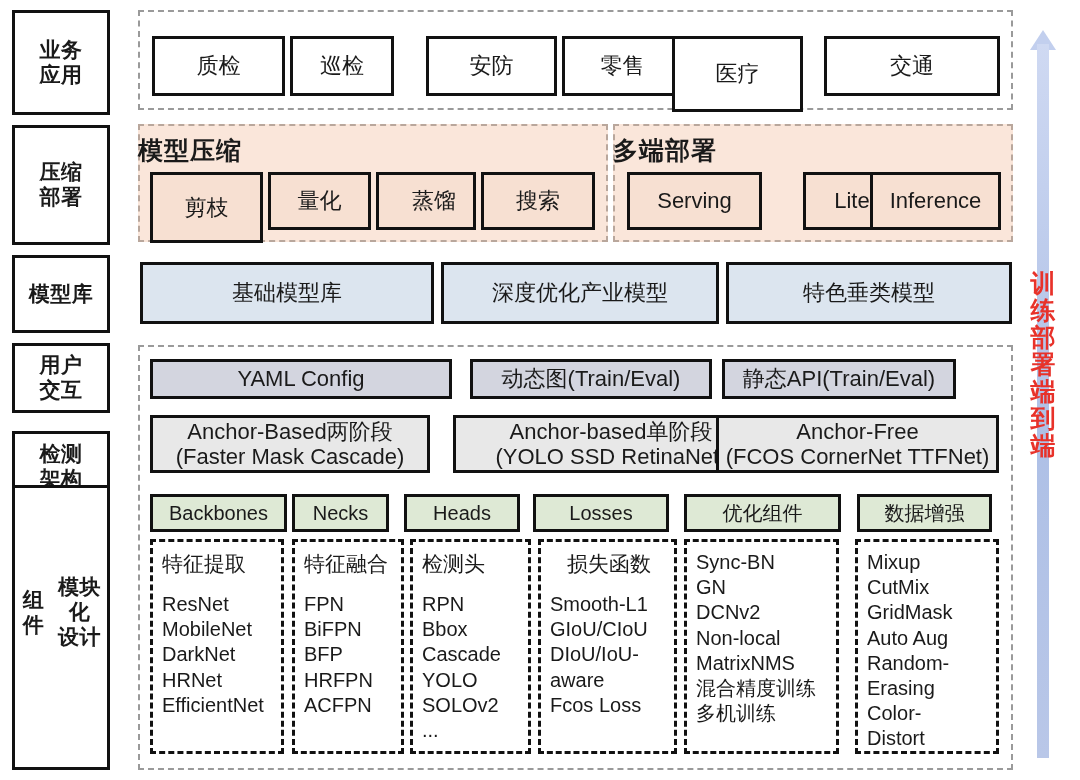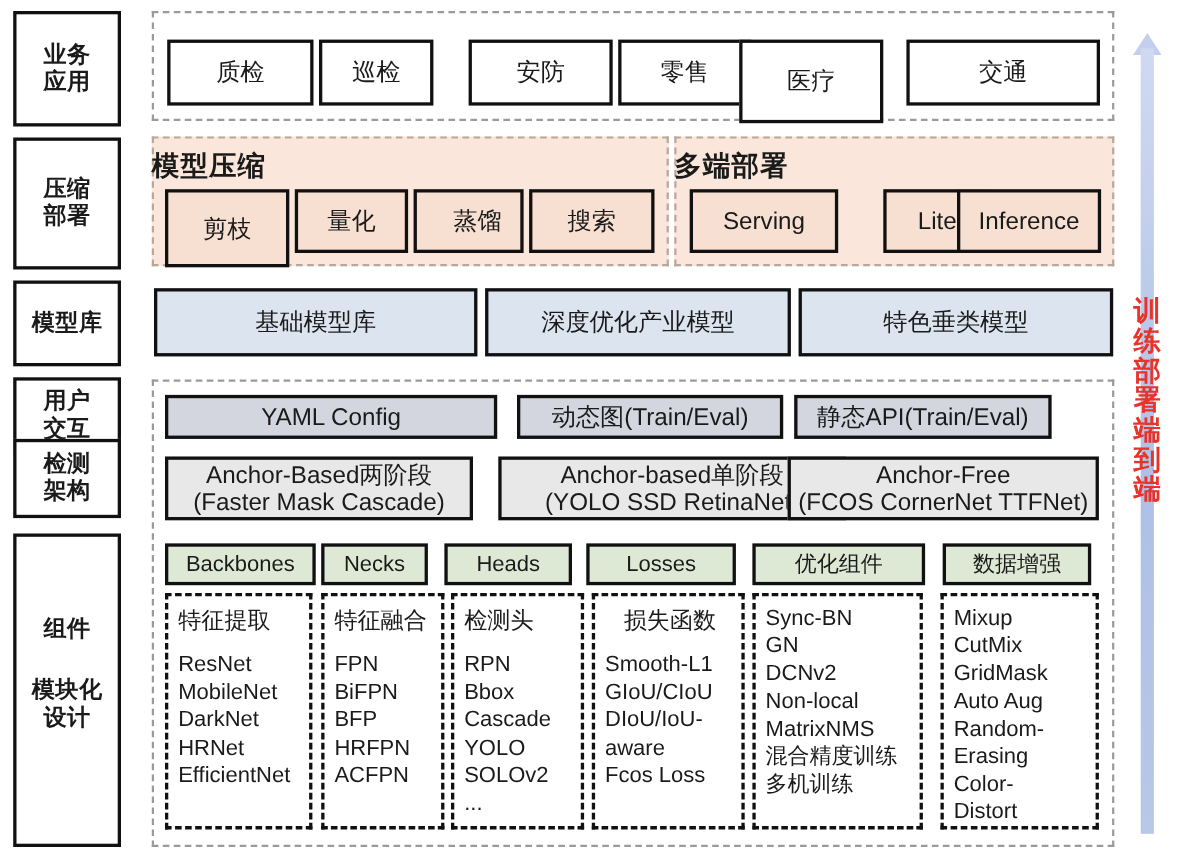--- a/index.html
+++ b/index.html
@@ -33,21 +33,21 @@
     justify-content: center;
     text-align: center;
     font-weight: bold;
     font-size: 21px;
     line-height: 1.18;
     letter-spacing: 0.5px;
   }
   .stage-label .txt { white-space: pre-line; }
 
   .stage-label.components {
-    flex-direction: column;
+    flex-direction: row;
     justify-content: space-evenly;
     padding: 40px 0 70px 0;
   }
 
   
   .dashed-band {
     position: absolute;
     border: 2px dashed #9a9a9a;
     box-sizing: border-box;
     background: transparent;
@@ -166,21 +166,21 @@
 
   <div class="stage-label" style="top:255px; height:78px;">
     <div class="txt">模型库</div>
   </div>
 
   <div class="stage-label" style="top:343px; height:70px;">
     <div class="txt">用户
 交互</div>
   </div>
 
-  <div class="stage-label" style="top:399px; height:72px;">
+  <div class="stage-label" style="top:431px; height:72px;">
     <div class="txt">检测
 架构</div>
   </div>
 
   <div class="stage-label components" style="top:485px; height:285px;">
     <div class="txt">组件</div>
     <div class="txt">模块化
 设计</div>
   </div>
 

